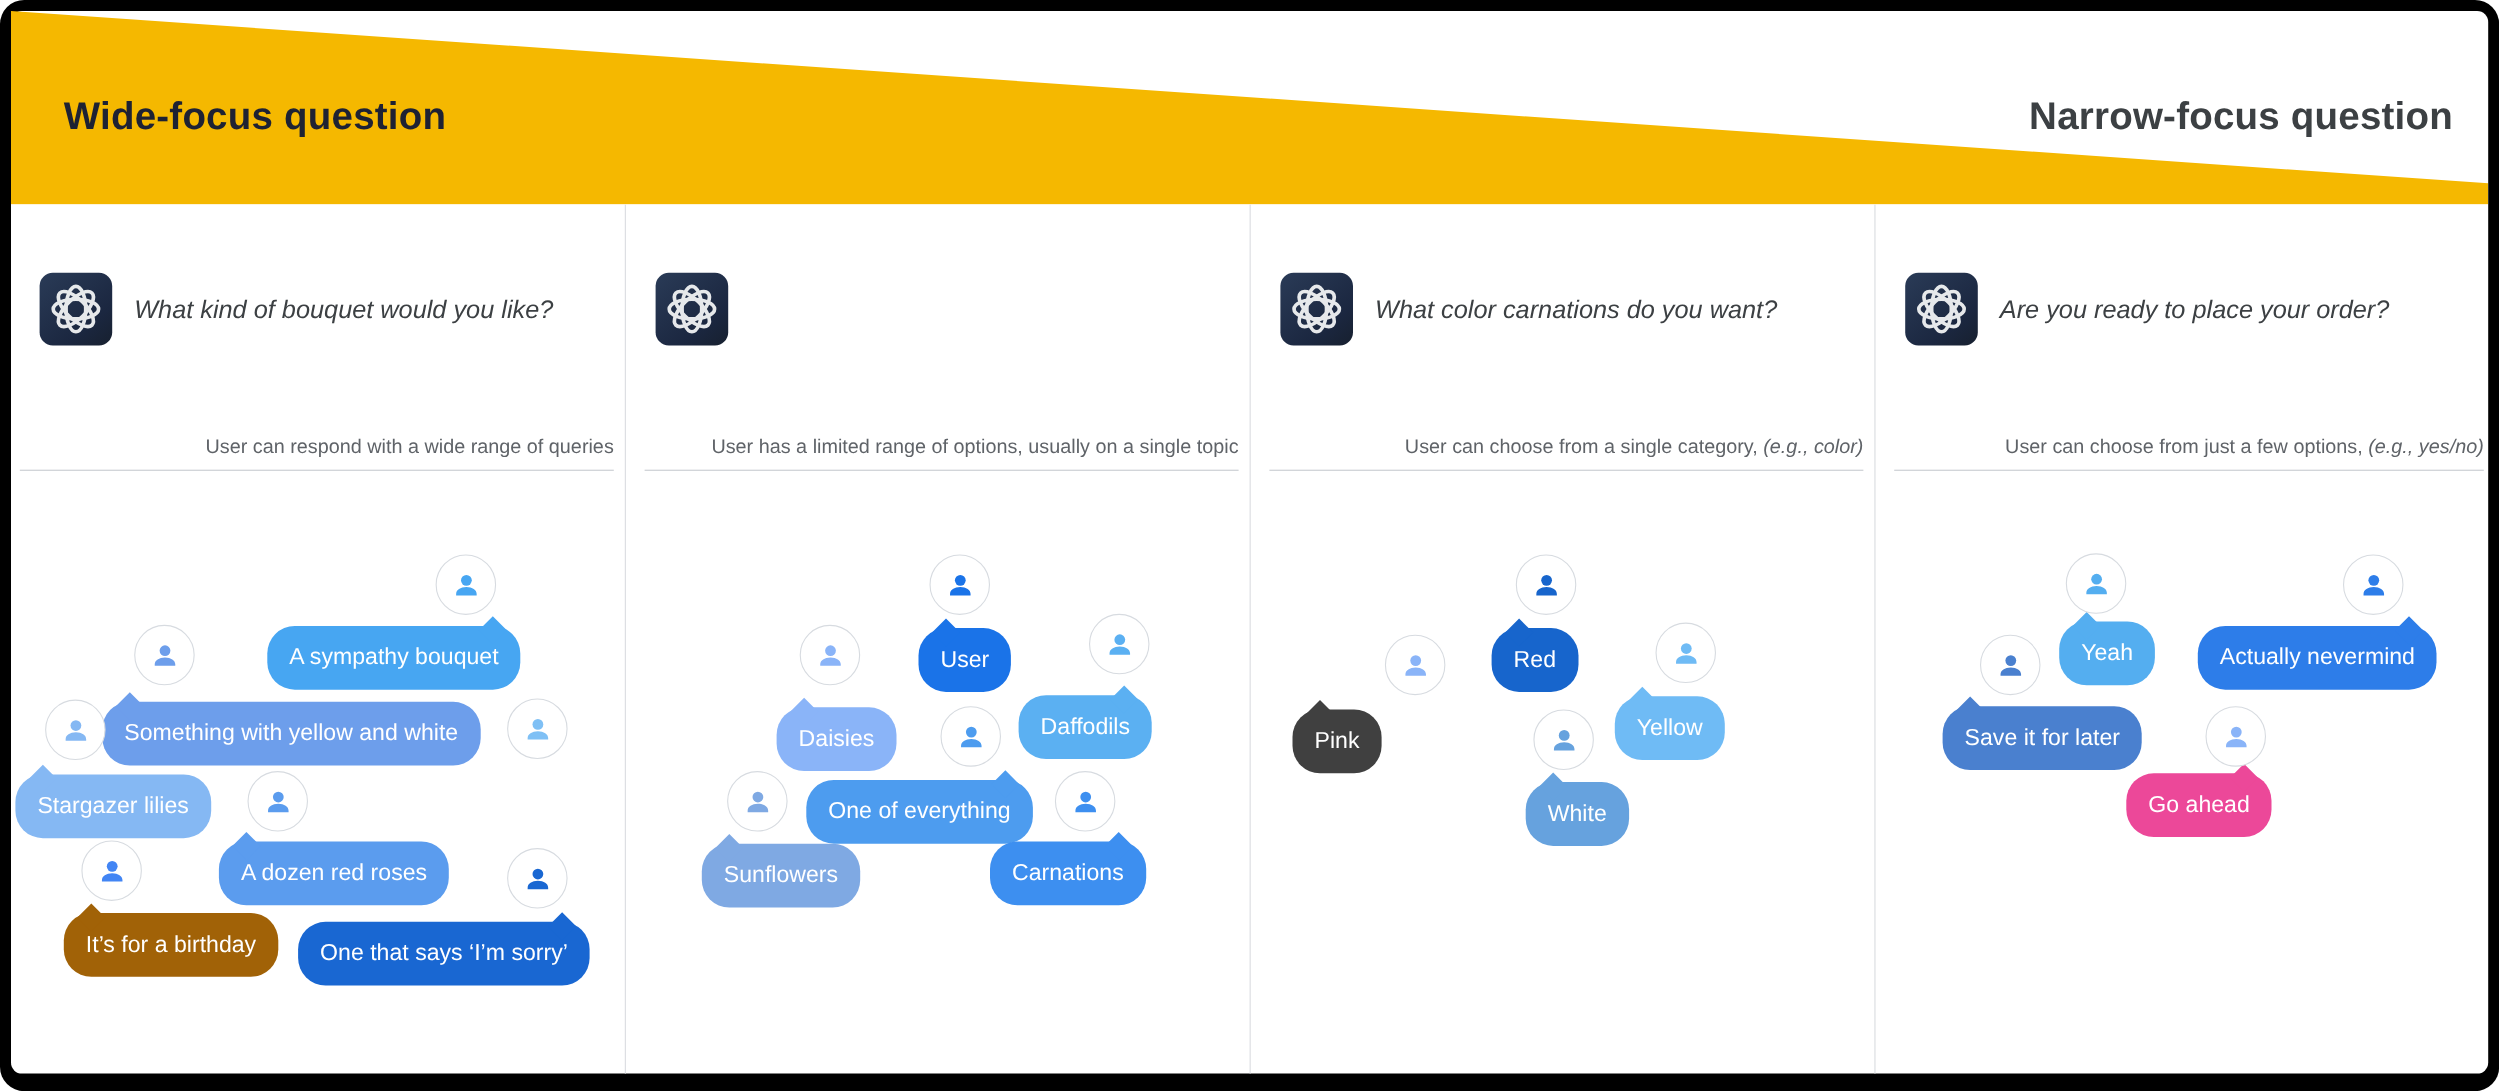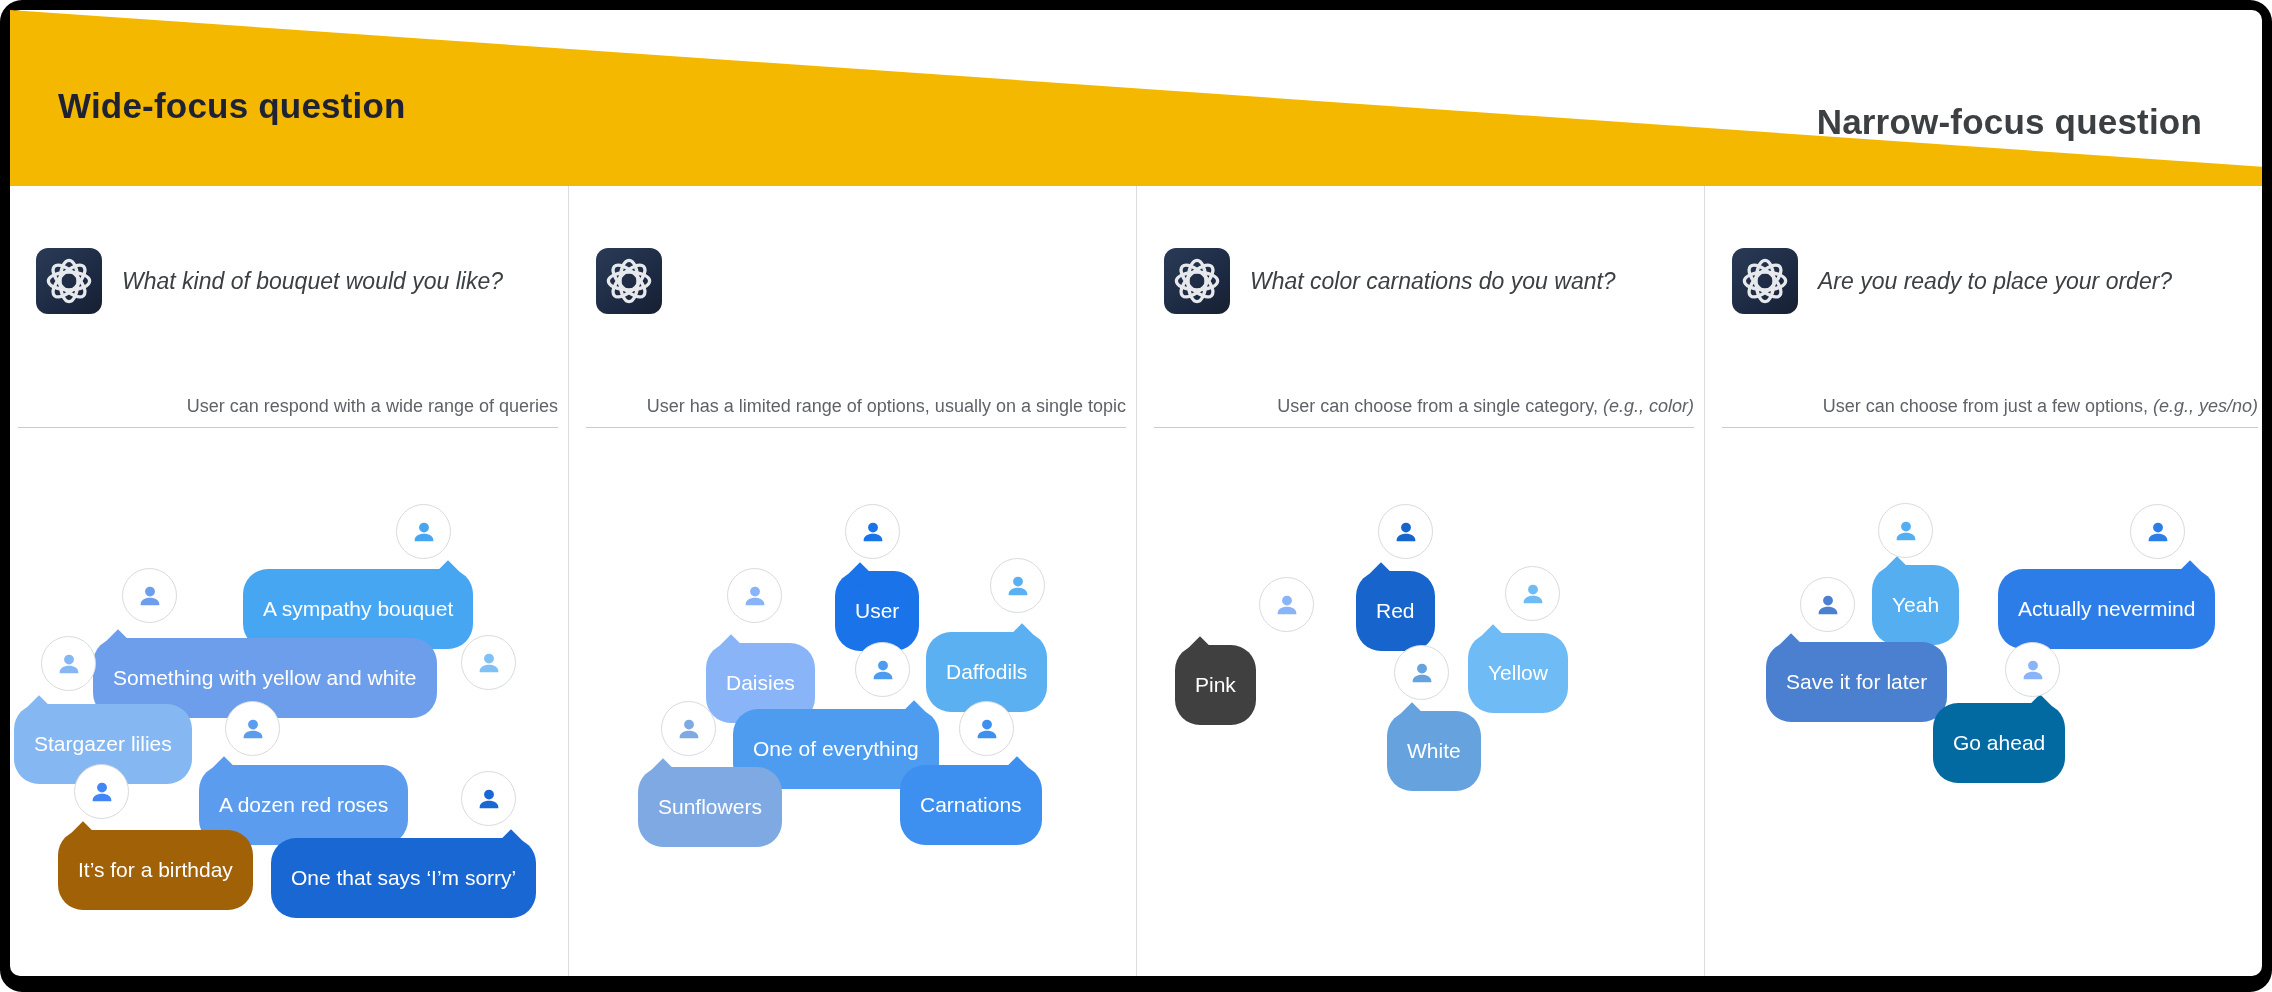--- a/index.html
+++ b/index.html
@@ -5,39 +5,39 @@
   html,body{margin:0;padding:0;background:#ffffff;font-family:"Liberation Sans",sans-serif;}
   .stage{position:relative;width:2272px;height:992px;background:#000;border-radius:22px;overflow:hidden;}
   .panel{position:absolute;left:10px;top:10px;right:10px;bottom:16px;background:#fff;border-radius:10px;}
   .layer{position:absolute;inset:0;}
 
   
   .wedge{position:absolute;left:10px;top:10px;width:2252px;height:176px;
          clip-path:polygon(0 0,100% 89%,100% 100%,0 100%);}
   .head-label{position:absolute;font-weight:700;font-size:35px;letter-spacing:.2px;}
   .head-left{left:58px;top:86px;}
-  .head-right{right:70px;top:86px;margin-top:16px;}
+  .head-right{right:42px;top:86px;}
 
   
   .divider{position:absolute;top:186px;bottom:16px;width:1px;background:#DADCE0;}
 
   
   .qhead{position:absolute;top:248px;width:524px;display:flex;align-items:center;gap:20px;}
   .bot-tile{width:66px;height:66px;border-radius:12px;flex:0 0 66px;
             background:linear-gradient(140deg,#2A3B57 0%,#1B2740 70%,#17202F 100%);
             display:flex;align-items:center;justify-content:center;}
   .question{font-style:italic;font-size:23px;line-height:31px;color:#3C4043;}
 
   
   .caption{position:absolute;text-align:right;font-size:18px;color:#5F6368;
            padding-bottom:10px;border-bottom:1px solid #C8CBD0;}
   .caption .it{font-style:italic;}
 
   
-  .bub{position:absolute;height:48px;line-height:48px;padding:16px 20px;border-radius:25px;
+  .bub{position:absolute;height:48px;line-height:48px;padding:5px 20px;border-radius:25px;
        color:#fff;font-size:21px;font-weight:500;white-space:nowrap;z-index:2;}
   .tail{position:absolute;width:18px;height:18px;background:inherit;transform:rotate(45deg);top:-5px;z-index:-1;}
   .tail-tl .tail{left:16px;}
   .tail-tr .tail{right:16px;}
 
   
   .uav{position:absolute;width:55px;height:55px;border-radius:50%;background:#fff;
        border:1px solid #D7DBE0;box-sizing:border-box;display:flex;align-items:center;justify-content:center;z-index:3;}
   .uav svg{width:28px;height:28px;fill:currentColor;}
 </style>
@@ -269,16 +269,16 @@
     <div class="uav" style="left: 2005px; top: 642px; color: rgb(138, 180, 248);">
         <svg viewBox="0 0 24 24">
           <circle cx="12" cy="8.2" r="4.2"></circle>
           <path d="M12 13.5c-4.6 0-8 2.3-8 5.3V20h16v-1.2c0-3-3.4-5.3-8-5.3z"></path>
         </svg>
       </div>
 
     <div class="bub tail-tl" style="left: 1872px; top: 565px; background-color: rgb(84, 174, 240);"><span class="tail"></span><span>Yeah</span></div>
     <div class="bub tail-tr" style="left: 1998px; top: 569px; background-color: rgb(45, 125, 233);"><span class="tail"></span><span>Actually nevermind</span></div>
     <div class="bub tail-tl" style="left: 1766px; top: 642px; background-color: rgb(74, 128, 207);"><span class="tail"></span><span>Save it for later</span></div>
-    <div class="bub tail-tr" style="left: 1933px; top: 703px; background-color: #0369a1;"><span class="tail"></span><span>Go ahead</span></div>
+    <div class="bub tail-tr" style="left: 1933px; top: 703px; background-color: #ec4899;"><span class="tail"></span><span>Go ahead</span></div>
 
   </div>
 </div>
 
 </body></html>

